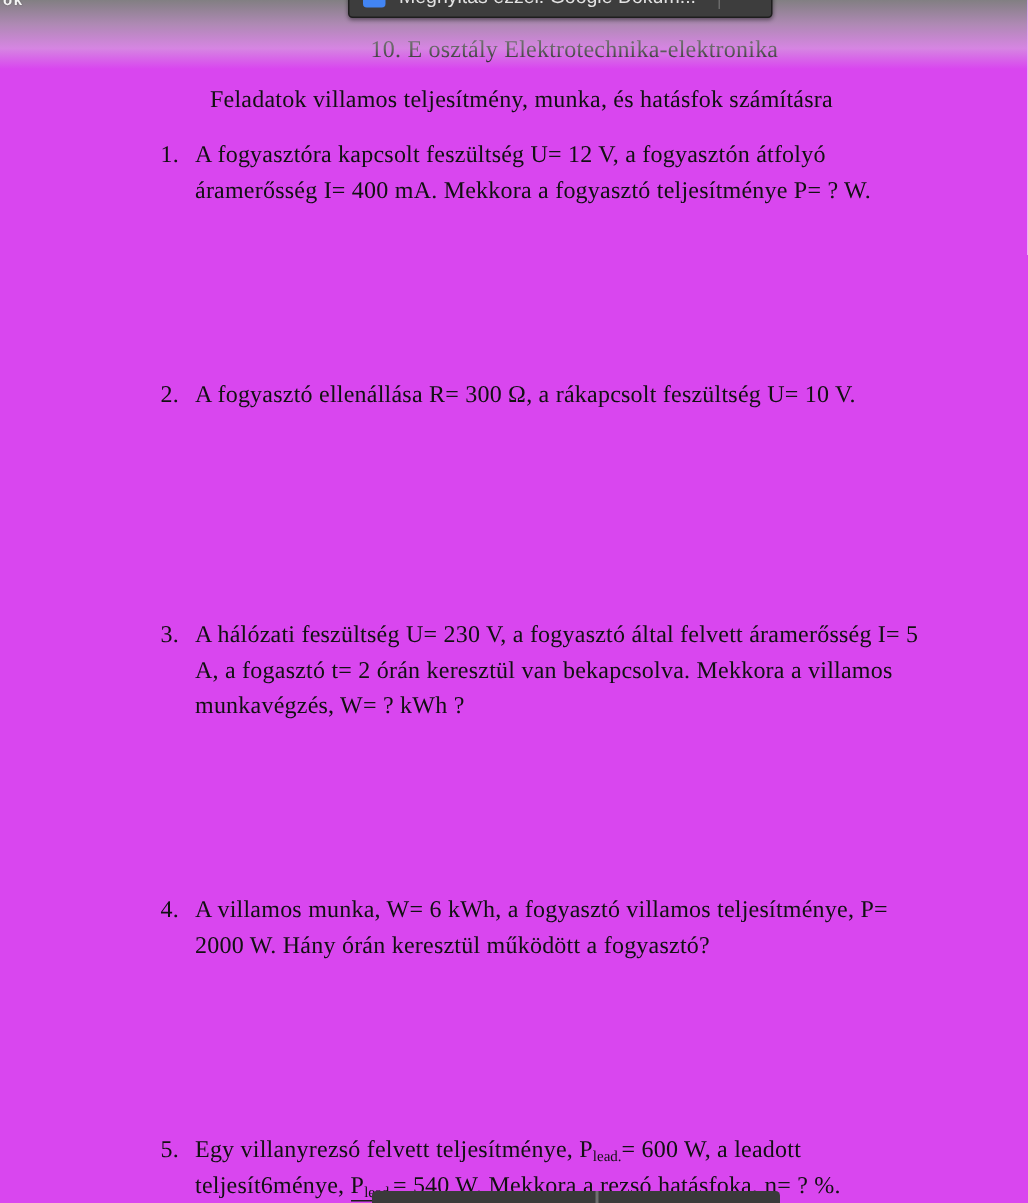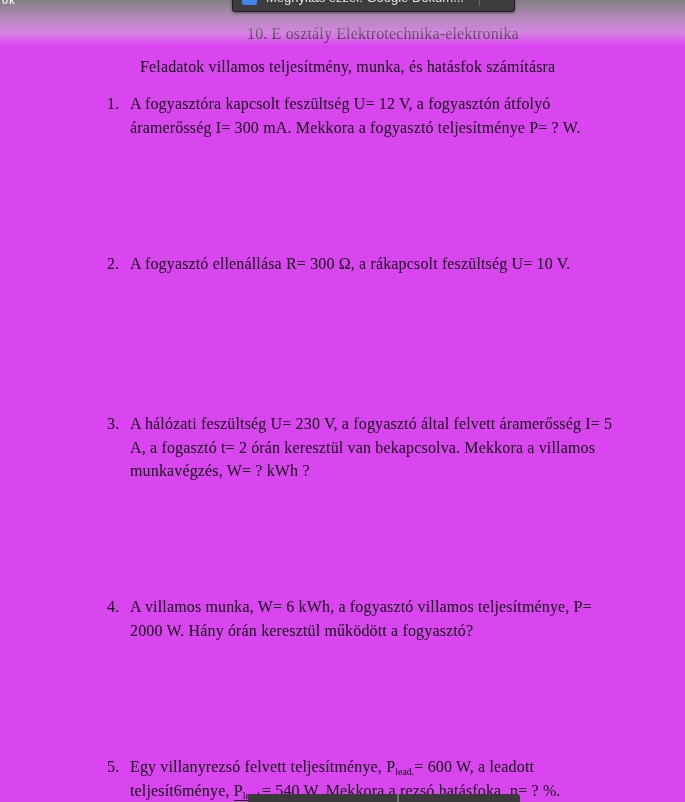--- a/index.html
+++ b/index.html
@@ -182,21 +182,21 @@
     <span class="btn-divider"></span>
     <span class="btn-caret">▾</span>
   </div>
 
   <div class="doc-title">10. E osztály Elektrotechnika-elektronika</div>
 
   <div class="doc-subtitle">Feladatok villamos teljesítmény, munka, és hatásfok számításra</div>
 
   <div class="problem" style="top:92px">
     <div class="line"><span class="num">1.</span><span>A fogyasztóra kapcsolt feszültség U= 12 V, a fogyasztón átfolyó</span></div>
-    <div class="line indent">áramerősség I= 300 mA. Mekkora a fogyasztó teljesítménye P= ? W.</div>
+    <div class="line indent">áramerősség I= 400 mA. Mekkora a fogyasztó teljesítménye P= ? W.</div>
   </div>
 
   <div class="problem" style="top:252px">
     <div class="line"><span class="num">2.</span><span>A fogyasztó ellenállása R= 300 Ω, a rákapcsolt feszültség U= 10 V.</span></div>
   </div>
 
   <div class="problem" style="top:412px">
     <div class="line"><span class="num">3.</span><span>A hálózati feszültség U= 230 V, a fogyasztó által felvett áramerősség I= 5</span></div>
     <div class="line indent">A, a fogasztó t= 2 órán keresztül van bekapcsolva. Mekkora a villamos</div>
     <div class="line indent">munkavégzés, W= ? kWh ?</div>

